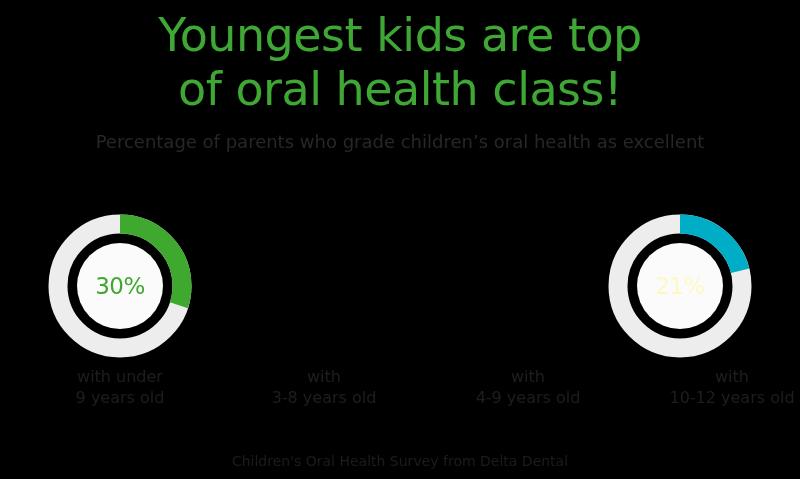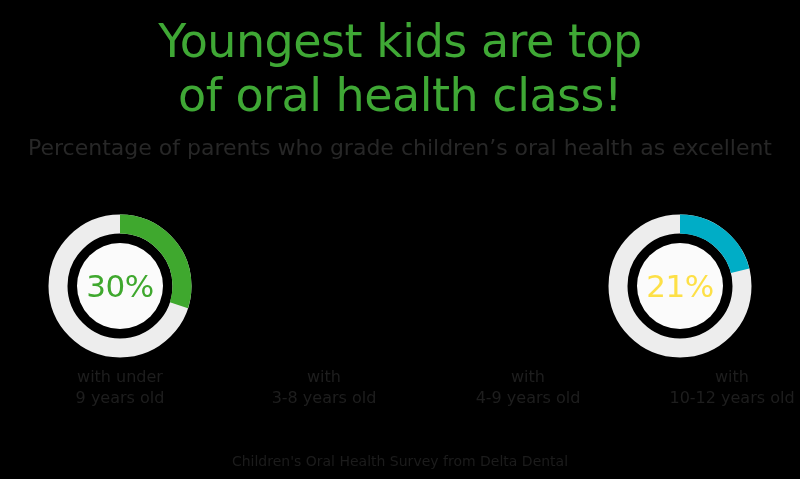--- a/index.html
+++ b/index.html
@@ -19,38 +19,38 @@
     width: 800px;
     height: 479px;
     background: #000000;
     position: relative;
     box-sizing: border-box;
   }
 
   
   .title-block {
     text-align: center;
-    padding-top: 14px;
+    padding-top: 8px;
   }
   .title-line {
     color: #3FA835;
     font-family: "DejaVu Sans", sans-serif;
     font-size: 46px;
     font-weight: 400;
     line-height: 54px;
     letter-spacing: -0.5px;
     white-space: nowrap;
   }
 
   
   .subtitle {
     text-align: center;
     color: #272727;
     font-family: "DejaVu Sans", sans-serif;
-    font-size: 22px;
+    font-size: 18px;
     font-weight: 400;
     line-height: 24px;
     margin-top: 14px;
     white-space: nowrap;
   }
 
   
   .donut-row {
     position: absolute;
     top: 212px;
@@ -76,21 +76,21 @@
   .donut-value {
     position: absolute;
     top: 0;
     left: 0;
     width: 148px;
     height: 148px;
     display: flex;
     align-items: center;
     justify-content: center;
     font-family: "DejaVu Sans", sans-serif;
-    font-size: 31px;
+    font-size: 23px;
     font-weight: 400;
     letter-spacing: -0.5px;
     pointer-events: none;
   }
 
   
   .caption-row {
     position: absolute;
     top: 366px;
     left: 0;
@@ -147,21 +147,21 @@
       </svg>
       <div class="donut-value" style="color: rgb(63, 168, 46);">30%</div>
     </div>
 
     <div class="donut-cell">
       <svg class="donut-svg" viewBox="0 0 148 148">
         <circle cx="74" cy="74" r="62" fill="none" stroke="#EDEDED" stroke-width="19"></circle>
         <circle cx="74" cy="74" r="62" fill="none" transform="rotate(-90 74 74)" stroke-linecap="butt" stroke="#00ADC6" stroke-width="19" stroke-dasharray="81.80707269947821 307.7504163456561"></circle>
         <circle cx="74" cy="74" r="43" fill="#FBFBFB"></circle>
       </svg>
-      <div class="donut-value" style="color: #fde047;">21%</div>
+      <div class="donut-value" style="color: #fef9c3;">21%</div>
     </div>
 
 
 
   </div>
 
   <div class="caption-row">
     <div class="caption-cell">
       <span class="caption-line">with under</span>
       <span class="caption-line">9 years old</span>

